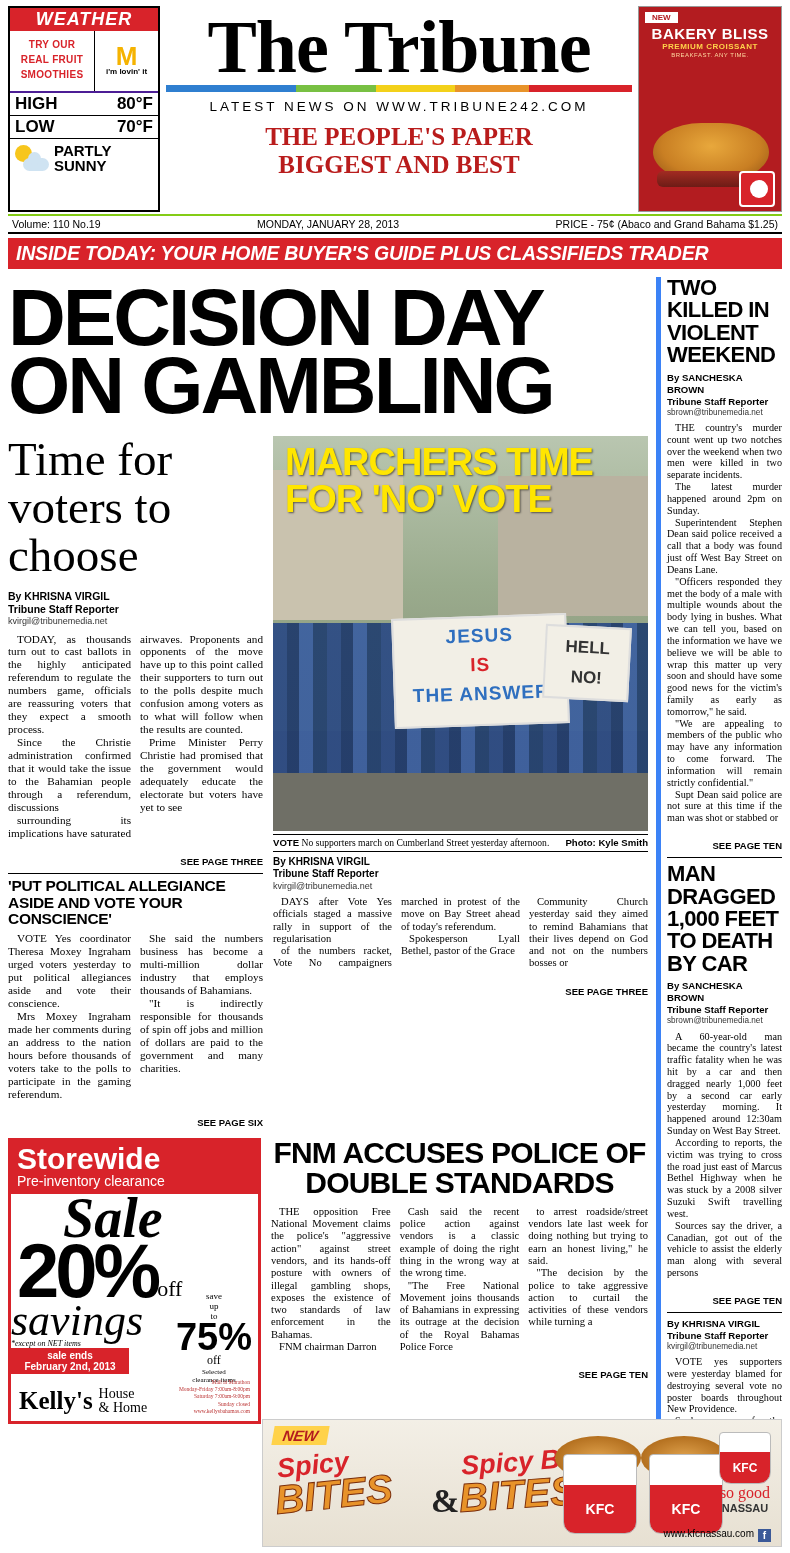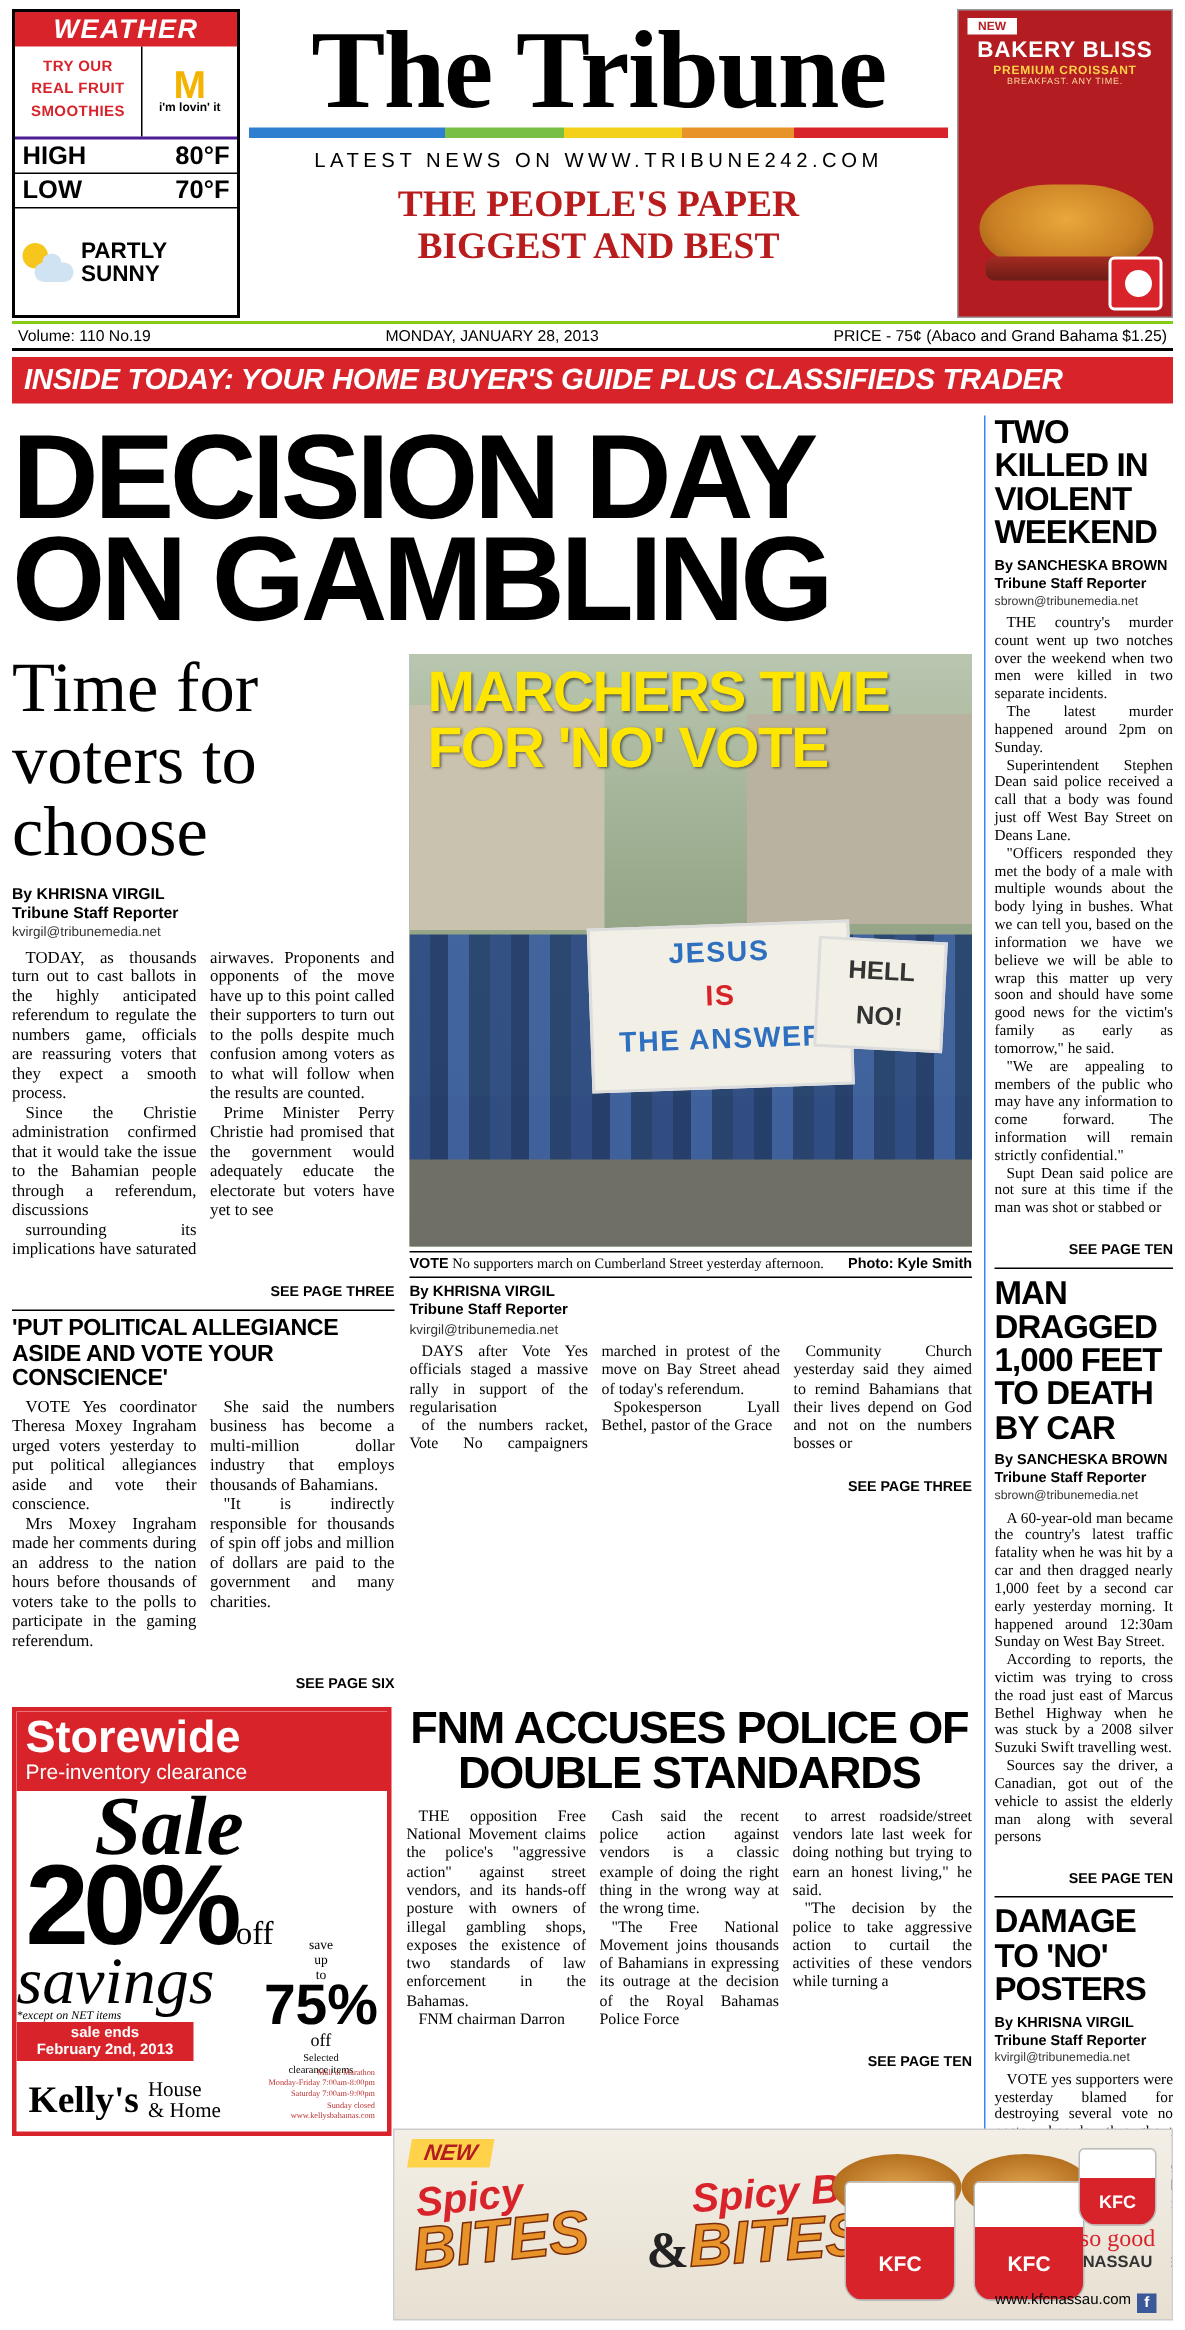--- a/index.html
+++ b/index.html
@@ -17,21 +17,21 @@
   
   .masthead { display:flex; align-items:stretch; height:206px; }
   .weather-box { width:152px; border:2px solid #000; display:flex; flex-direction:column; }
   .weather-title { background:#d8232a; color:#fff; font-family:"Liberation Sans", sans-serif; font-weight:bold; font-style:italic; font-size:18px; text-align:center; letter-spacing:1px; padding:1px 0; }
   .weather-ad { display:flex; border-bottom:2px solid #4c1d95; height:62px; }
   .weather-ad-left { flex:1; font-family:"Liberation Sans", sans-serif; font-weight:bold; color:#d8232a; font-size:10px; line-height:1.5; text-align:center; padding-top:6px; letter-spacing:.3px; }
   .weather-ad-right { width:64px; border-left:1px solid #000; display:flex; flex-direction:column; align-items:center; justify-content:center; }
   .mcd-arch { font-family:"Liberation Sans", sans-serif; color:#f5b301; font-size:26px; font-weight:bold; line-height:.8; }
   .mcd-tag { font-family:"Liberation Sans", sans-serif; font-size:8px; font-weight:bold; }
   .weather-row { display:flex; justify-content:space-between; font-family:"Liberation Sans", sans-serif; font-weight:bold; font-size:17px; padding:1px 5px; border-bottom:1px solid #000; }
-  .weather-cond { display:flex; align-items:center; gap:5px; padding:4px 5px; flex:1; }
+  .weather-cond { display:flex; align-items:flex-start; gap:5px; padding:4px 5px; flex:1; }
   .sun-icon { width:34px; height:30px; position:relative; }
   .sun-icon .sun { position:absolute; left:0; top:2px; width:17px; height:17px; border-radius:50%; background:#f7c61c; }
   .sun-icon .cloud { position:absolute; right:0; bottom:2px; width:26px; height:13px; background:#cfe3f2; border-radius:8px; }
   .sun-icon .cloud:after { content:""; position:absolute; left:5px; top:-6px; width:13px; height:13px; background:#cfe3f2; border-radius:50%; }
   .cond-text { font-family:"Liberation Sans", sans-serif; font-weight:bold; font-size:15px; line-height:1; }
 
   .mast-center { flex:1; padding:0 6px; text-align:center; position:relative; }
   .tribune-title { font-family:"Liberation Serif", serif; font-weight:bold; font-size:74px; line-height:.96; letter-spacing:-1px; margin-top:6px; }
   .rainbow { height:7px; width:100%; margin-top:2px; background:linear-gradient(to right,#2f7fd0 0%,#2f7fd0 28%,#78c043 28%,#78c043 45%,#f3d11a 45%,#f3d11a 62%,#e8932a 62%,#e8932a 78%,#d8232a 78%,#d8232a 100%); }
   .latest { font-family:"Liberation Sans", sans-serif; font-size:13.5px; letter-spacing:3px; margin-top:7px; }
@@ -52,21 +52,21 @@
 
   
   .biz-banner { background:#1359a8; color:#fff; margin-top:5px; padding:2px 8px 6px 8px; }
   .biz-small { font-family:"Liberation Sans", sans-serif; font-weight:bold; font-style:italic; font-size:15px; letter-spacing:.4px; }
   .biz-big { font-family:"Liberation Sans", sans-serif; font-weight:bold; font-size:42px; line-height:.95; letter-spacing:-.5px; }
   .inside-banner { background:#d8232a; color:#fff; margin-top:4px; padding:4px 8px; font-family:"Liberation Sans", sans-serif; font-weight:bold; font-style:italic; font-size:19.5px; letter-spacing:-.2px; }
 
   
   .content { display:flex; gap:8px; margin-top:8px; }
   .left-col { width:640px; }
-  .right-col { width:126px; border-left:1px solid #3b82f6; padding-left:6px; }
+  .right-col { width:126px; border-left:5px solid #3b82f6; padding-left:6px; }
 
   .headline { font-family:"Liberation Sans", sans-serif; font-weight:bold; font-size:80px; line-height:.92; letter-spacing:-3px; margin:4px 0 0 0; }
 
   .mid { display:flex; gap:10px; margin-top:14px; }
   .time-col { width:255px; }
   .time-head { font-family:"Liberation Serif", serif; font-size:47px; line-height:1.02; }
   .byline { font-family:"Liberation Sans", sans-serif; font-weight:bold; font-size:10.5px; line-height:1.25; margin-top:10px; }
   .byline .email { font-weight:normal; font-size:9px; color:#333; }
   .cols2 { column-count:2; column-gap:9px; margin-top:5px; font-size:11.2px; line-height:1.16; text-align:justify; }
   .cols2 p { margin:0; text-indent:9px; }
@@ -367,21 +367,20 @@
           <p>A 60-year-old man became the country's latest traffic fatality when he was hit by a car and then dragged nearly 1,000 feet by a second car early yesterday morning. It happened around 12:30am Sunday on West Bay Street.</p>
           <p>According to reports, the victim was trying to cross the road just east of Marcus Bethel Highway when he was stuck by a 2008 silver Suzuki Swift travelling west.</p>
           <p>Sources say the driver, a Canadian, got out of the vehicle to assist the elderly man along with several persons</p>
         </div>
         <span class="seepage">SEE PAGE TEN</span>
       </div>
 
       <div class="rc-rule"></div>
 
       <div>
-        <div class="rc-head">DAMAGE TO 'NO' POSTERS</div>
         <div class="rc-byline">
           <div>By KHRISNA VIRGIL</div>
           <div>Tribune Staff Reporter</div>
           <div class="email">kvirgil@tribunemedia.net</div>
         </div>
         <div class="rc-body">
           <p>VOTE yes supporters were yesterday blamed for destroying several vote no poster boards throughout New Providence.</p>
           <p>Spokesperson of the campaign Lyall Bethel said that while he did not suspect that any vote yes official had</p>
         </div>
         <span class="seepage">SEE PAGE FIVE</span>

